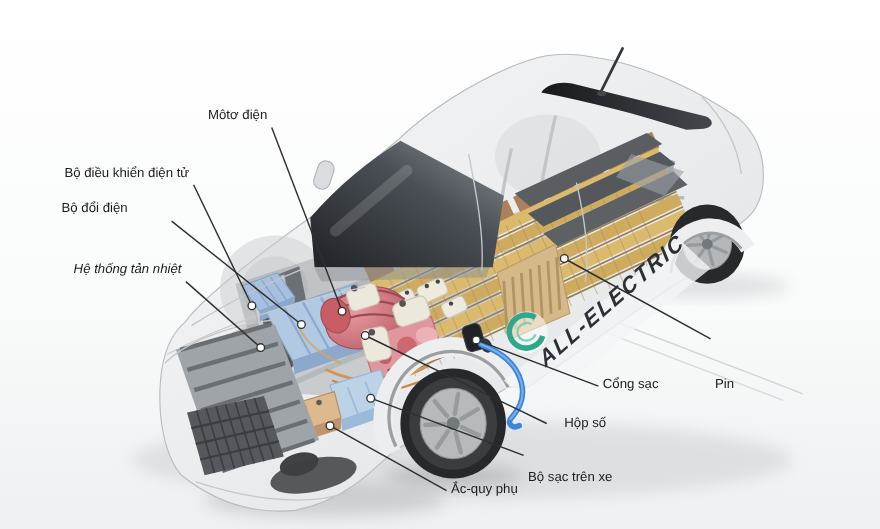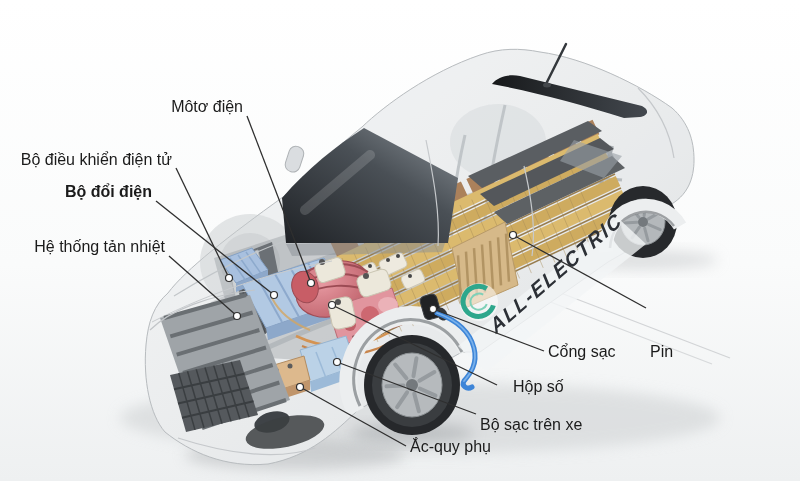--- a/index.html
+++ b/index.html
@@ -1,20 +1,20 @@
 <!DOCTYPE html>
 <html><head>
 <meta charset="utf-8">
 <style>
   html,body{margin:0;padding:0;background:#fff;}
   .stage{position:relative;width:800px;height:481px;overflow:hidden;
          background:linear-gradient(180deg,#ffffff 0%,#fafbfb 55%,#eef0f1 100%);
          font-family:"Liberation Sans","DejaVu Sans",sans-serif;}
   .stage svg{position:absolute;left:0;top:0;}
-  .lbl{position:absolute;font-size:16px;line-height:1.1;color:#1b1b1b;white-space:nowrap;}
+  .lbl{position:absolute;font-size:12px;line-height:1.1;color:#1b1b1b;white-space:nowrap;}
   .decal{font-weight:bold;font-style:italic;letter-spacing:2px;}
 </style>
 </head>
 <body>
 
 <div class="stage">
 <svg width="800" height="481" viewBox="0 0 800 481">
   <defs>
     <linearGradient id="bodyGrad" x1="0" y1="0" x2="1" y2="1">
       <stop offset="0" stop-color="#f6f7f8"></stop>
@@ -316,21 +316,21 @@
         <line x1="476" y1="414" x2="337" y2="362" stroke="#2f2f2f" stroke-width="1.3"></line>
         <circle cx="337" cy="362" r="3.5" fill="#ffffff" stroke="#2f2f2f" stroke-width="1.2"></circle>
         <line x1="406" y1="446" x2="300" y2="387" stroke="#2f2f2f" stroke-width="1.3"></line>
         <circle cx="300" cy="387" r="3.5" fill="#ffffff" stroke="#2f2f2f" stroke-width="1.2"></circle>
       </g>
 </svg>
 
 <div>
   <div class="lbl" id="lbl-0" style="top: 98px; right: 557px; color: rgb(27, 27, 27);">Môtơ điện</div>
   <div class="lbl" id="lbl-1" style="top: 151px; right: 628px; color: rgb(27, 27, 27); text-align: right;">Bộ điều khiển điện tử</div>
-  <div class="lbl" id="lbl-2" style="top: 183px; right: 648px; color: rgb(27, 27, 27); font-weight: bold;">Bộ đổi điện</div>
-  <div class="lbl" id="lbl-3" style="top: 238px; right: 635px; color: rgb(27, 27, 27);">Hệ thống tản nhiệt</div>
+  <div class="lbl" id="lbl-2" style="top: 183px; right: 684px; color: rgb(27, 27, 27);">Bộ đổi điện</div>
+  <div class="lbl" id="lbl-3" style="top: 238px; right: 635px; color: rgb(27, 27, 27); font-style: italic;">Hệ thống tản nhiệt</div>
   <div class="lbl" id="lbl-4" style="top: 301px; left: 650px; color: rgb(27, 27, 27); margin-top: 42px;">Pin</div>
   <div class="lbl" id="lbl-5" style="top: 343px; left: 548px; color: rgb(27, 27, 27);">Cổng sạc</div>
   <div class="lbl" id="lbl-6" style="top: 378px; left: 501px; color: rgb(27, 27, 27); margin-left: 12px;">Hộp số</div>
-  <div class="lbl" id="lbl-7" style="top: 416px; left: 480px; color: rgb(27, 27, 27);">Bộ sạc trên xe</div>
+  <div class="lbl" id="lbl-7" style="top: 427px; left: 480px; color: rgb(27, 27, 27);">Bộ sạc trên xe</div>
   <div class="lbl" id="lbl-8" style="top: 438px; left: 410px; color: rgb(27, 27, 27);">Ắc-quy phụ</div>
 </div>
 </div>
 
 </body></html>

